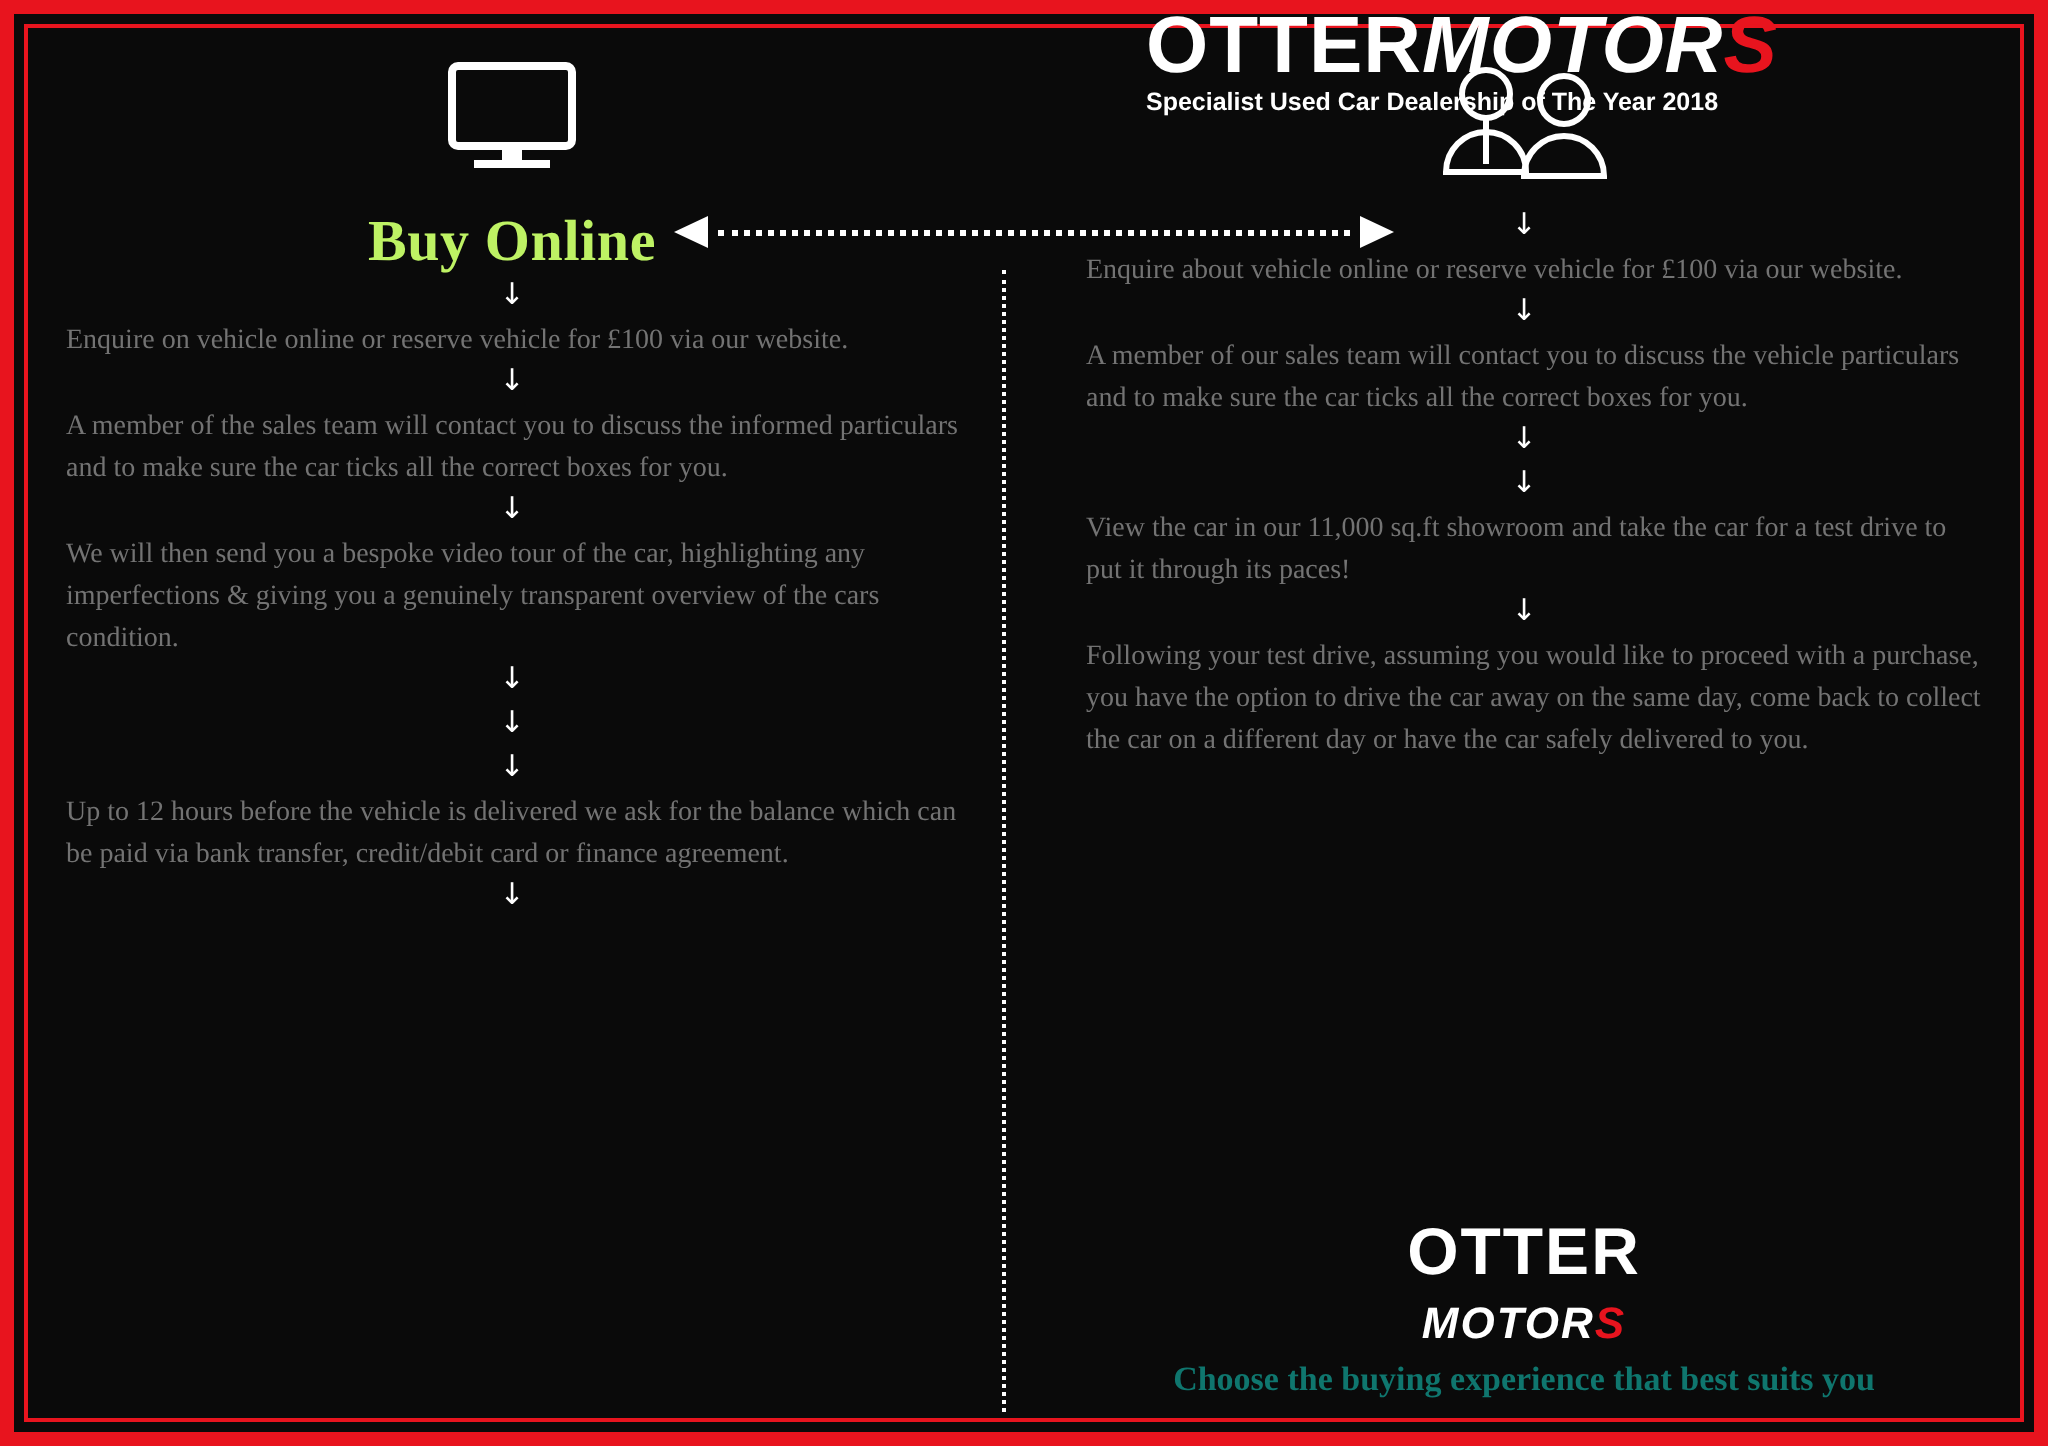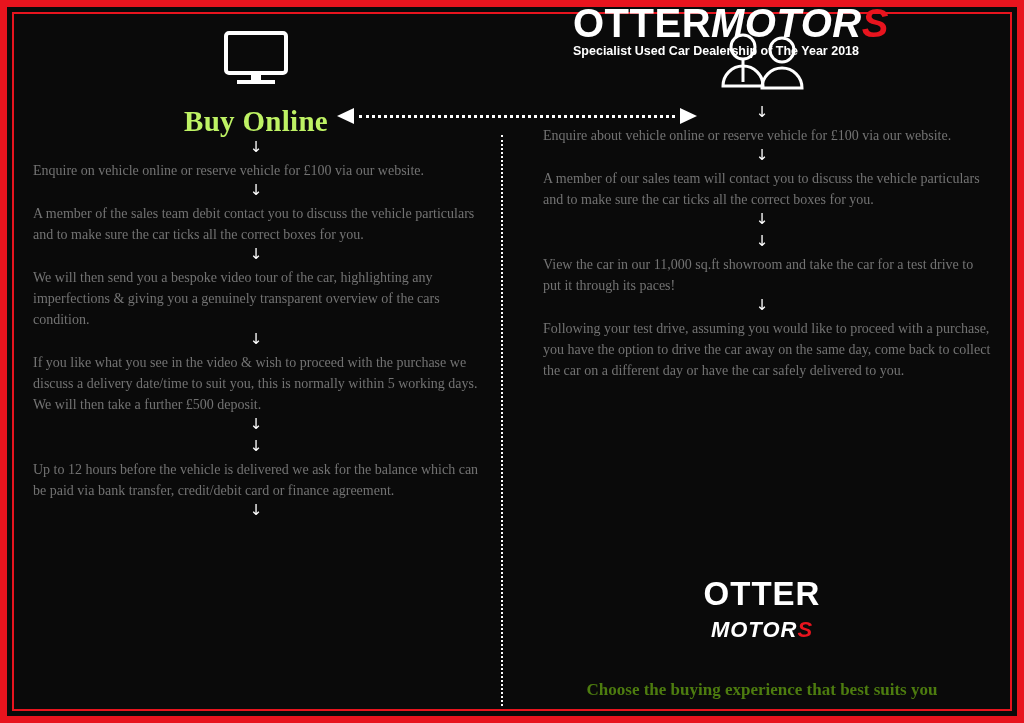--- a/index.html
+++ b/index.html
@@ -176,22 +176,22 @@
     font-size: 22px;
     letter-spacing: 1px;
     line-height: 36px;
     color: #ffffff;
   }
   .footer-motor .red { color: #e8141e; }
   .footer-strap {
     font-family: "Liberation Serif", serif;
     font-weight: bold;
     font-size: 17px;
-    color: #4d7c0f;
-    margin-top: 32px;
+    color: #0f766e;
+    margin-top: 0;
   }
 </style>
 </head>
 <body>
 
 <div class="page">
   <div class="inner"></div>
 
   <div class="brand-header">
     <div class="brand-line"><span class="brand-otter">OTTER</span><span class="brand-motor">MOTOR</span><span class="brand-s">S</span></div>
@@ -207,25 +207,24 @@
           <rect x="3" y="3" width="60" height="40" rx="3" fill="none" stroke="#ffffff" stroke-width="4"></rect>
           <rect x="28" y="43" width="10" height="7" fill="#ffffff"></rect>
           <rect x="14" y="50" width="38" height="4" fill="#ffffff"></rect>
         </svg>
       </div>
       <div class="col-title">Buy Online</div>
 
       <div class="arrow-down">↓</div>
       <div class="step">Enquire on vehicle online or reserve vehicle for £100 via our website.</div>
       <div class="arrow-down">↓</div>
-      <div class="step">A member of the sales team debit contact you to discuss the vehicle particulars and to make sure the car ticks all the correct boxes for you.</div>
+      <div class="step">A member of the sales team will contact you to discuss the informed particulars and to make sure the car ticks all the correct boxes for you.</div>
       <div class="arrow-down">↓</div>
       <div class="step">We will then send you a bespoke video tour of the car, highlighting any imperfections &amp; giving you a genuinely transparent overview of the cars condition.</div>
       <div class="arrow-down">↓</div>
-      <div class="step">If you like what you see in the video &amp; wish to proceed with the purchase we discuss a delivery date/time to suit you, this is normally within 5 working days. We will then take a further £500 deposit.</div>
       <div class="arrow-down">↓</div>
       <div class="arrow-down">↓</div>
       <div class="step">Up to 12 hours before the vehicle is delivered we ask for the balance which can be paid via bank transfer, credit/debit card or finance agreement.</div>
       <div class="arrow-down">↓</div>
     </div>
 
     <div class="col col-right">
       <div class="col-icon">
         <svg width="110" height="60" viewBox="0 0 110 60" aria-hidden="true">
           <circle cx="36" cy="17" r="12" fill="none" stroke="#ffffff" stroke-width="3"></circle>

